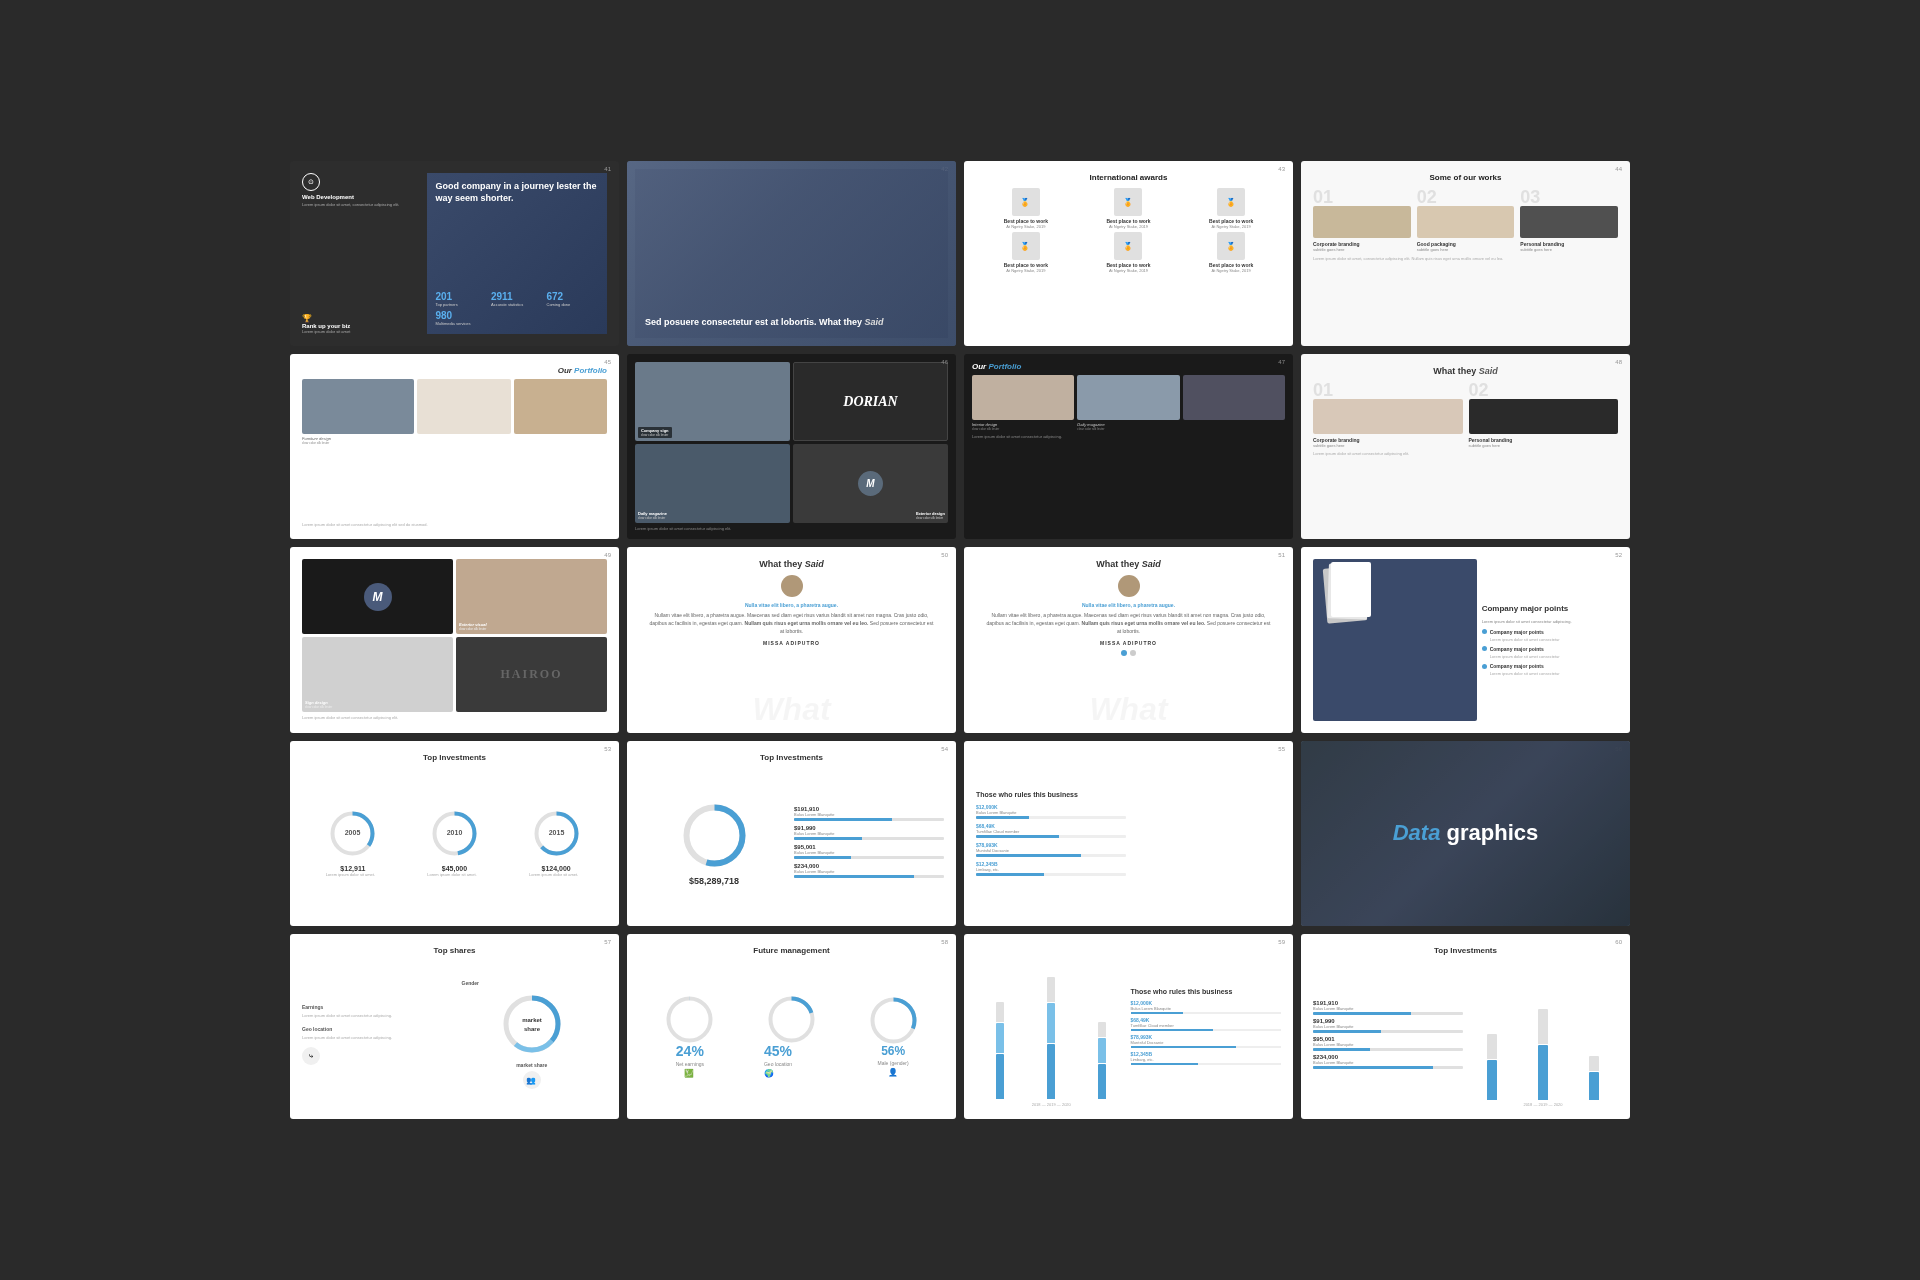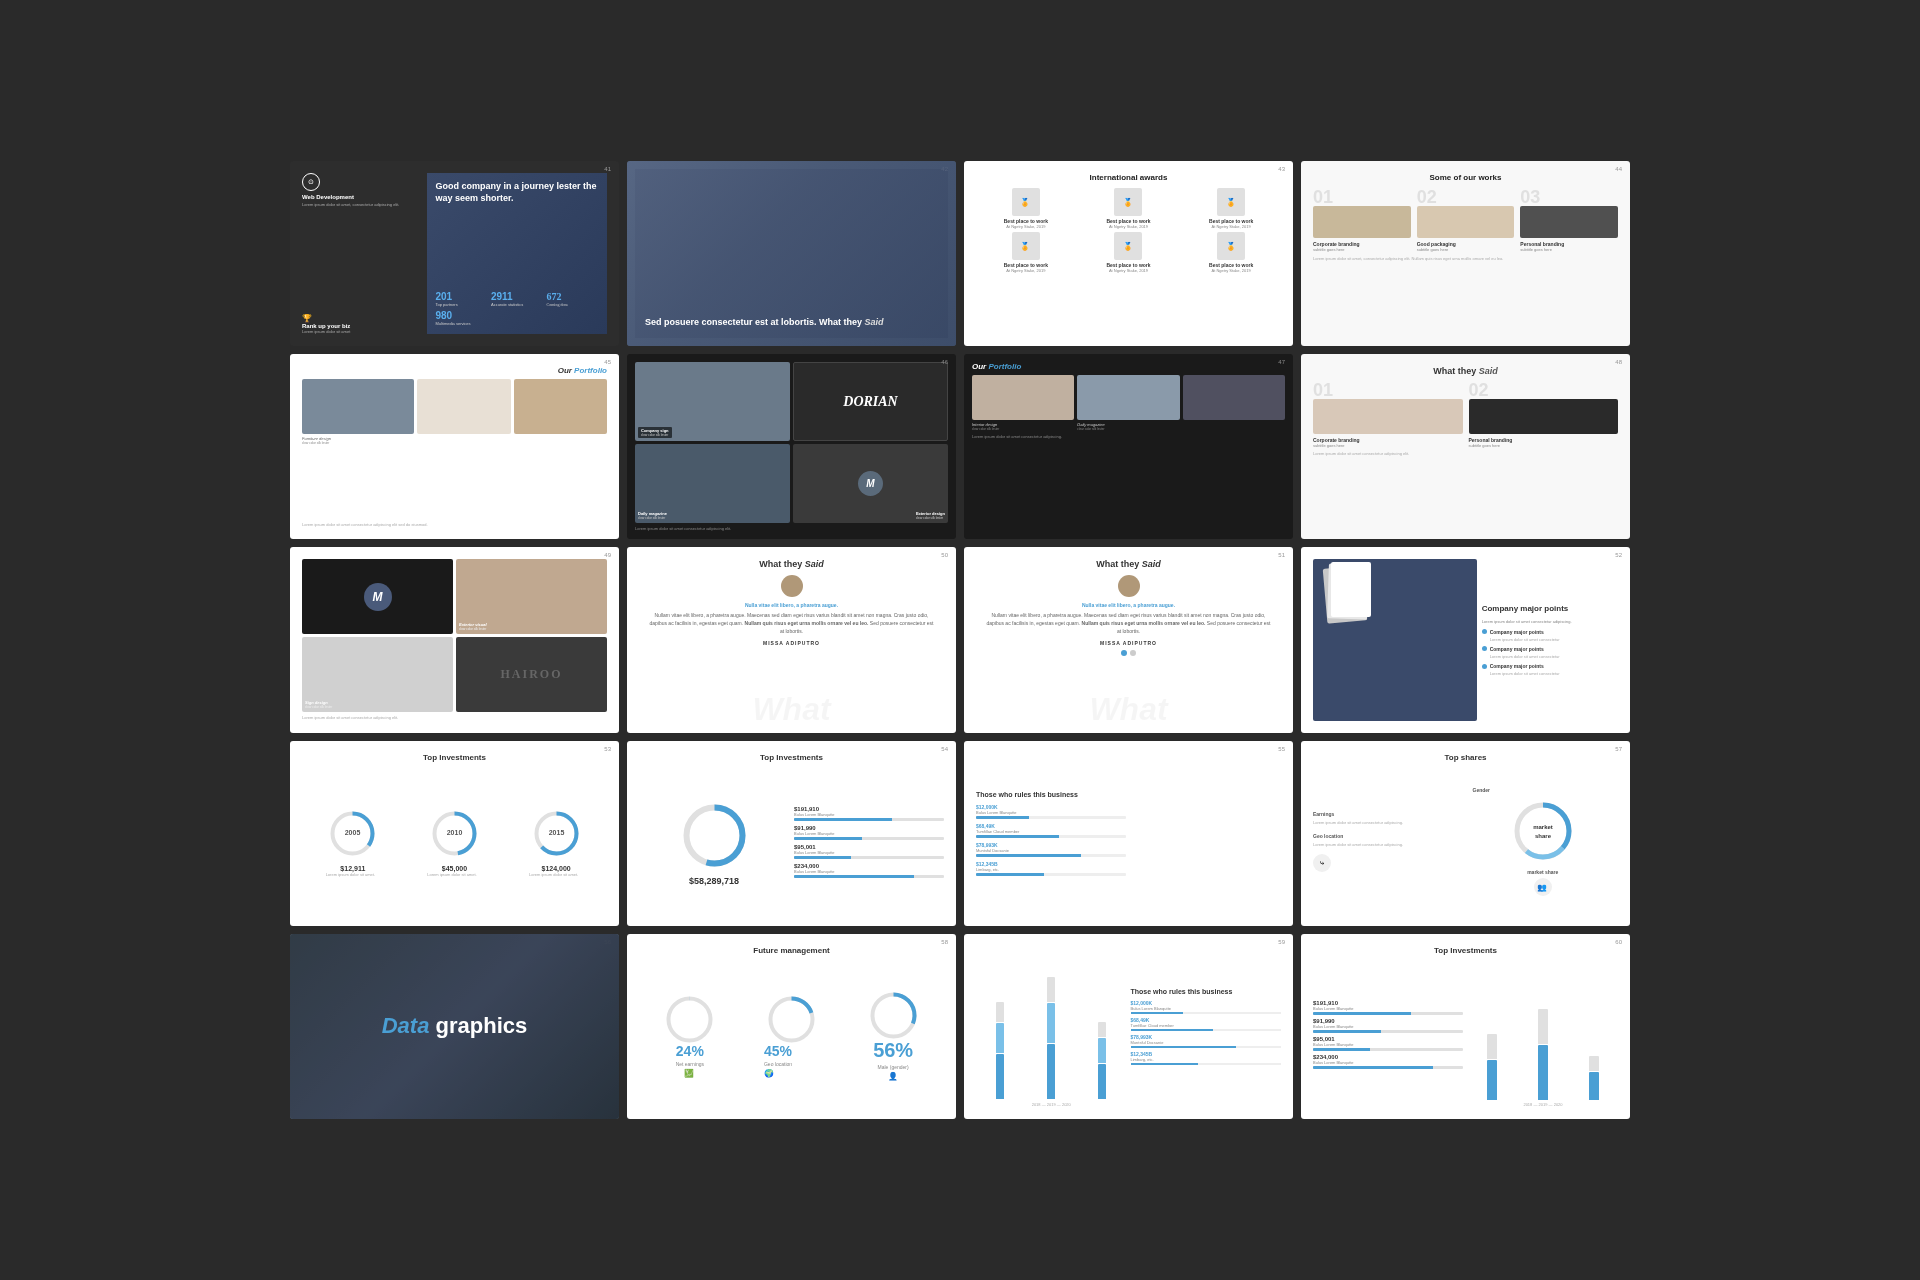--- a/index.html
+++ b/index.html
@@ -86,21 +86,21 @@
         <div style="font-size:9px;font-weight:bold;color:#fff;line-height:1.3;">Good company in a journey lester the way seem shorter.</div>
         <div style="display:flex;gap:3px;flex-wrap:wrap;">
           <div style="flex:1;min-width:25%;">
             <div style="font-size:10px;font-weight:bold;color:#5aafee;">201</div>
             <div style="font-size:4px;color:#ccc;">Top partners</div>
           </div>
           <div style="flex:1;min-width:25%;">
             <div style="font-size:10px;font-weight:bold;color:#5aafee;">2911</div>
             <div style="font-size:4px;color:#ccc;">Accurate statistics</div>
           </div>
-          <div style="flex:1;min-width:25%;font-family:Liberation Serif, serif;">
+          <div style="flex:1;min-width:25%;">
             <div style="font-size:10px;font-weight:bold;color:#5aafee;">672</div>
             <div style="font-size:4px;color:#ccc;">Coming done</div>
           </div>
           <div style="flex:1;min-width:25%;">
             <div style="font-size:10px;font-weight:bold;color:#5aafee;">980</div>
             <div style="font-size:4px;color:#ccc;">Multimedia services</div>
           </div>
         </div>
       </div>
     </div>
@@ -478,20 +478,33 @@
           <div style="font-size:5px;font-weight:bold;color:#4a9fd4;">$12,345B</div>
           <div style="font-size:4px;color:#888;">Limbarg, etc.</div>
           <div style="height:3px;background:#eee;border-radius:1px;margin-top:1px;overflow:hidden;">
               <div style="width:45%;height:100%;background:#4a9fd4;"></div>
             </div>
         </div>
       </div>
     </div>
   </div>
 
+  <div class="slide" style="background:#5a6a7a;padding:0;position:relative;overflow:hidden;">
+    <span class="slide-number" style="color:#aaa;">56</span>
+
+    <div style="position:absolute;inset:0;background:linear-gradient(135deg,#4a5a6a,#5a6a8a,#3a4a5a);opacity:0.9;"></div>
+    <div style="position:absolute;inset:0;background:rgba(0,0,0,0.35);"></div>
+    <div style="position:relative;z-index:1;display:flex;align-items:center;justify-content:center;height:100%;flex-direction:column;">
+      <div style="font-size:22px;font-weight:bold;">
+        <span style="color:#4a9fd4;font-style:italic;">Data</span>
+        <span style="color:#fff;"> graphics</span>
+      </div>
+    </div>
+  </div>
+
   <div class="slide">
     <span class="slide-number">57</span>
     <div class="inv-title">Top shares</div>
     <div style="display:grid;grid-template-columns:1fr 1fr;gap:4px;flex:1;">
       <div style="display:flex;flex-direction:column;gap:3px;justify-content:center;">
         <div style="font-size:5px;font-weight:bold;color:#555;">Earnings</div>
         <div style="font-size:4px;color:#aaa;line-height:1.3;">Lorem ipsum dolor sit amet consectetur adipiscing.</div>
         <div style="font-size:5px;font-weight:bold;color:#555;margin-top:4px;">Geo location</div>
         <div style="font-size:4px;color:#aaa;line-height:1.3;">Lorem ipsum dolor sit amet consectetur adipiscing.</div>
 
@@ -506,33 +519,20 @@
           <text x="35" y="33" text-anchor="middle" font-size="6" fill="#333" font-weight="bold">market</text>
           <text x="35" y="42" text-anchor="middle" font-size="6" fill="#333" font-weight="bold">share</text>
         </svg>
         <div style="font-size:5px;font-weight:bold;color:#555;">market share</div>
 
         <div style="width:18px;height:18px;background:#f0f0f0;border-radius:50%;display:flex;align-items:center;justify-content:center;font-size:8px;margin-top:3px;">👥</div>
       </div>
     </div>
   </div>
 
-  <div class="slide" style="background:#5a6a7a;padding:0;position:relative;overflow:hidden;">
-    <span class="slide-number" style="color:#aaa;">56</span>
-
-    <div style="position:absolute;inset:0;background:linear-gradient(135deg,#4a5a6a,#5a6a8a,#3a4a5a);opacity:0.9;"></div>
-    <div style="position:absolute;inset:0;background:rgba(0,0,0,0.35);"></div>
-    <div style="position:relative;z-index:1;display:flex;align-items:center;justify-content:center;height:100%;flex-direction:column;">
-      <div style="font-size:22px;font-weight:bold;">
-        <span style="color:#4a9fd4;font-style:italic;">Data</span>
-        <span style="color:#fff;"> graphics</span>
-      </div>
-    </div>
-  </div>
-
   <div class="slide">
     <span class="slide-number">58</span>
     <div class="inv-title">Future management</div>
     <div style="display:flex;justify-content:space-around;align-items:center;flex:1;">
       <div style="text-align:center;">
         <svg width="55" height="55" viewBox="0 0 55 55">
           <circle cx="27.5" cy="27.5" r="21" fill="none" stroke="#e0e0e0" stroke-width="4"></circle>
           <circle cx="27.5" cy="27.5" r="21" fill="none" stroke="#4a9fd4" stroke-width="4" stroke-dasharray="32 132" stroke-dashoffset="33" transform="rotate(-90 27.5 27.5)"></circle>
         </svg>
         <div style="font-size:14px;font-weight:bold;color:#4a9fd4;margin-top:-8px;">24%</div>
@@ -548,21 +548,21 @@
         <div style="font-size:14px;font-weight:bold;color:#4a9fd4;margin-top:-8px;">45%</div>
         <div style="font-size:5px;color:#888;margin-top:2px;">Geo location</div>
         
         <div style="font-size:8px;margin-top:2px;">🌍</div>
       </div>
       <div style="text-align:center;">
         <svg width="55" height="55" viewBox="0 0 55 55">
           <circle cx="27.5" cy="27.5" r="21" fill="none" stroke="#e0e0e0" stroke-width="4"></circle>
           <circle cx="27.5" cy="27.5" r="21" fill="none" stroke="#4a9fd4" stroke-width="4" stroke-dasharray="74 132" stroke-dashoffset="33" transform="rotate(-90 27.5 27.5)"></circle>
         </svg>
-        <div style="font-size:20px;font-weight:bold;color:#4a9fd4;margin-top:-8px;">56%</div>
+        <div style="font-size:12px;font-weight:bold;color:#4a9fd4;margin-top:-8px;">56%</div>
         <div style="font-size:5px;color:#888;margin-top:2px;">Male (gender)</div>
         
         <div style="font-size:8px;margin-top:2px;">👤</div>
       </div>
     </div>
   </div>
 
   <div class="slide">
     <span class="slide-number">59</span>
     <div style="display:grid;grid-template-columns:1fr 1fr;gap:4px;height:100%;">

